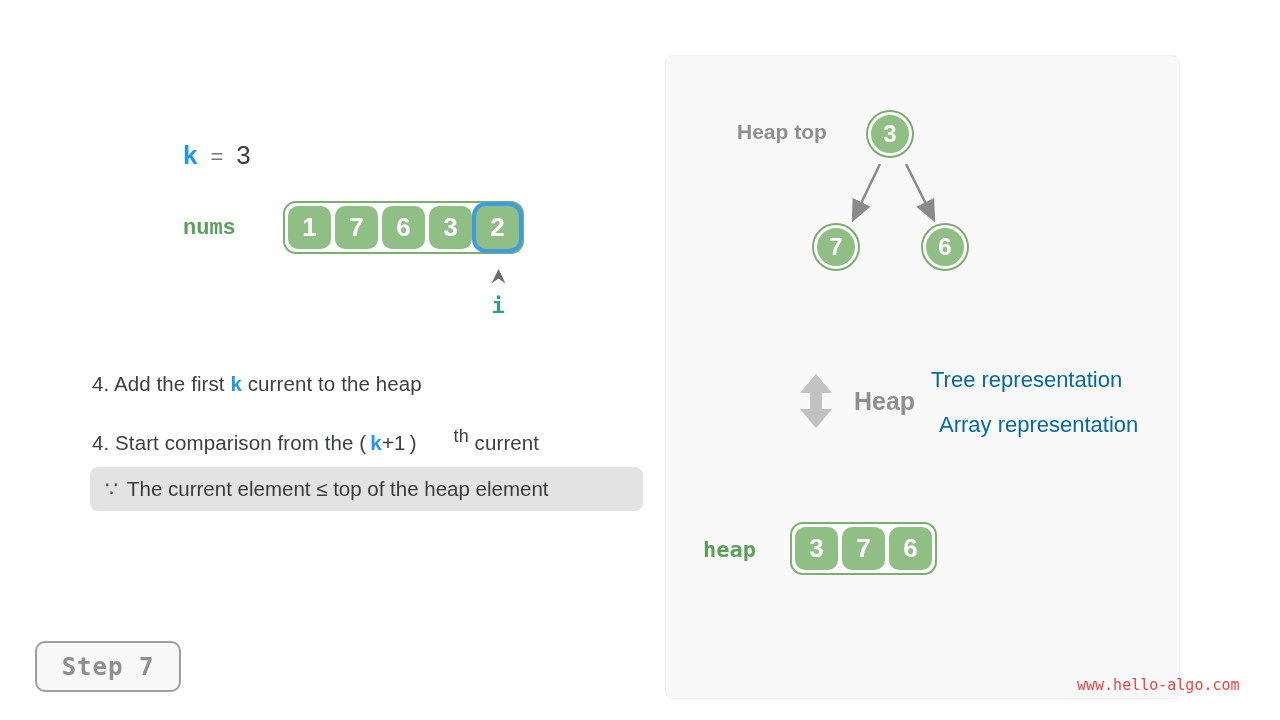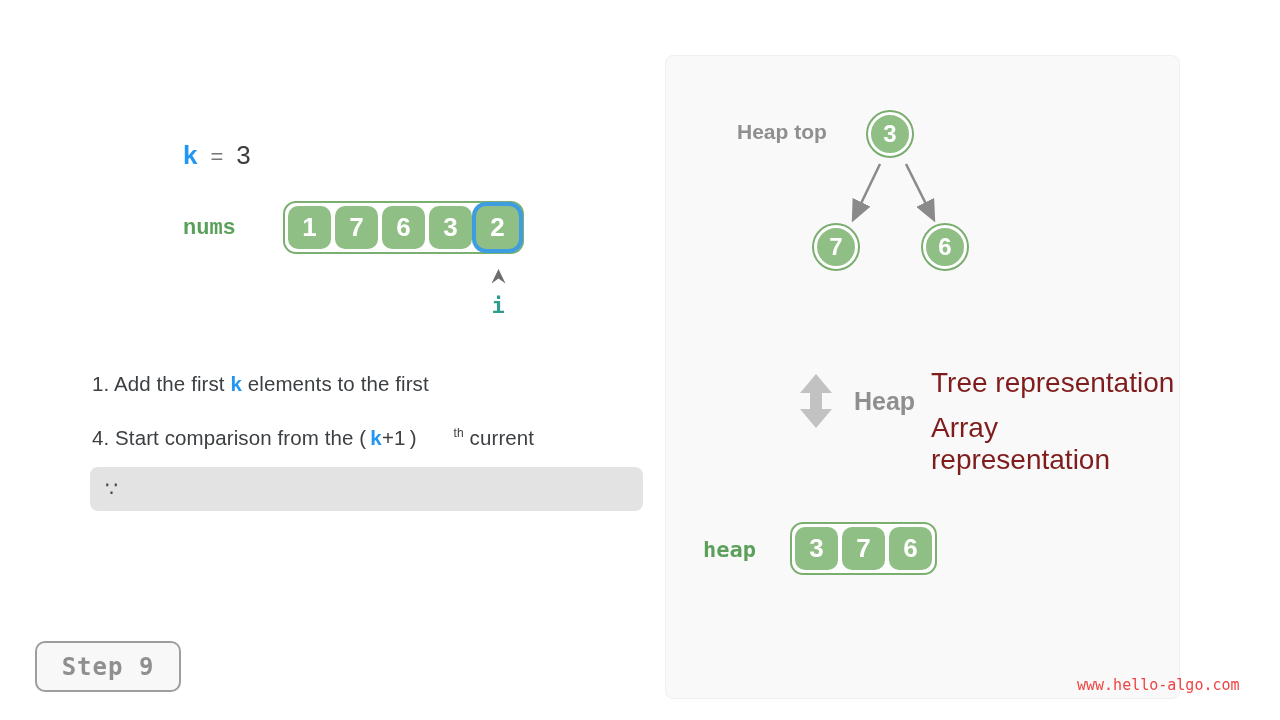--- a/index.html
+++ b/index.html
@@ -40,21 +40,21 @@
   .pointer-arrow { position:absolute; left:490px; top:268px; }
   .pointer-label {
     position:absolute; left:488px; top:293px; width:20px; text-align:center;
     font-family:"DejaVu Sans Mono", monospace;
     font-weight:bold; font-size:22px; color:#2F9E8F;
   }
 
   
   .instr { position:absolute; left:92px; font-size:20.5px; color:#3d4043; letter-spacing:0.1px; }
   .instr .k-inline { color:#2196F3; font-weight:bold; }
-  .instr sup { font-size:12px;padding-left:37px; }
+  .instr sup { font-size:18px;padding-left:37px; }
   .line1 { top:372px; }
   .line2 { top:426px; }
   .note-box {
     position:absolute; left:90px; top:467px; width:553px; height:44px;
     background:#E3E3E3; border-radius:8px;
     display:flex; align-items:center; padding-left:15px;
     font-size:20.5px; color:#3b3b3b;
   }
   .note-box .because { margin-right:9px; color:#4a4a4a; }
 
@@ -77,23 +77,23 @@
   .node-root  { left:202px; top:56px; }
   .node-left  { left:148px; top:169px; }
   .node-right { left:257px; top:169px; }
   .edges-svg { position:absolute; left:0; top:0; pointer-events:none; }
 
   .updown-icon { position:absolute; left:133px; top:318px; }
   .legend-title {
     position:absolute; left:188px; top:331px;
     font-weight:bold; font-size:25px; color:#8F8F8F;
   }
-  .legend-line { position:absolute; left:265px; font-size:28px; color:#7f1d1d; }
+  .legend-line { position:absolute; left:265px; font-size:22px; color:#0369a1; }
   .legend-tree  { top:311px; }
-  .legend-array { top:356px; }
+  .legend-array { top:356px;margin-left:8px; }
 
   .heap-label { left:703px; top:537px; }   
   .heap-box   { left:790px; top:522px; }   
 
   
   .step-badge {
     position:absolute; left:35px; top:641px; width:146px; height:51px;
     background:#F8F8F8; border:2px solid #9E9E9E; border-radius:10px;
     display:flex; align-items:center; justify-content:center;
     font-family:"DejaVu Sans Mono", monospace;
@@ -120,27 +120,28 @@
   <div class="cell">3</div>
   <div class="cell highlight">2</div>
 </div>
 
 <svg class="pointer-arrow" width="17" height="17" viewBox="0 0 17 17">
   <path d="M8.5 1 L15.5 15.5 L8.5 10.5 L1.5 15.5 Z" fill="#6E6E6E"></path>
 </svg>
 <div class="pointer-label">i</div>
 
 <div class="instr line1">
-  <span>1. Add the first </span><span class="k-inline">k</span><span> elements to the first</span>
+  <span>4. Add the first </span><span class="k-inline">k</span><span> current to the heap</span>
 </div>
 <div class="instr line2">
   <span>4. Start comparison from the ( </span><span class="k-inline">k</span><span>+1 )</span><sup>th</sup><span> current</span>
 </div>
 <div class="note-box">
   <span class="because">∵</span>
+  <span>The current element ≤ top of the heap element</span>
 </div>
 
 <div class="panel">
   <div class="heap-top-label">Heap top</div>
 
   <svg class="edges-svg" width="515" height="577" viewBox="0 0 515 577">
     <defs>
       <marker id="arrowhead" markerWidth="9" markerHeight="8" refX="7" refY="4" orient="auto">
         <path d="M0 0 L9 4 L0 8 Z" fill="#8A8A8A"></path>
       </marker>
@@ -161,14 +162,14 @@
   <div class="legend-line legend-array">Array representation</div>
 </div>
 
 <div class="array-label heap-label">heap</div>
 <div class="array-box heap-box">
   <div class="cell">3</div>
   <div class="cell">7</div>
   <div class="cell">6</div>
 </div>
 
-<div class="step-badge">Step 9</div>
+<div class="step-badge">Step 7</div>
 <div class="website">www.hello-algo.com</div>
 
 </body></html>

